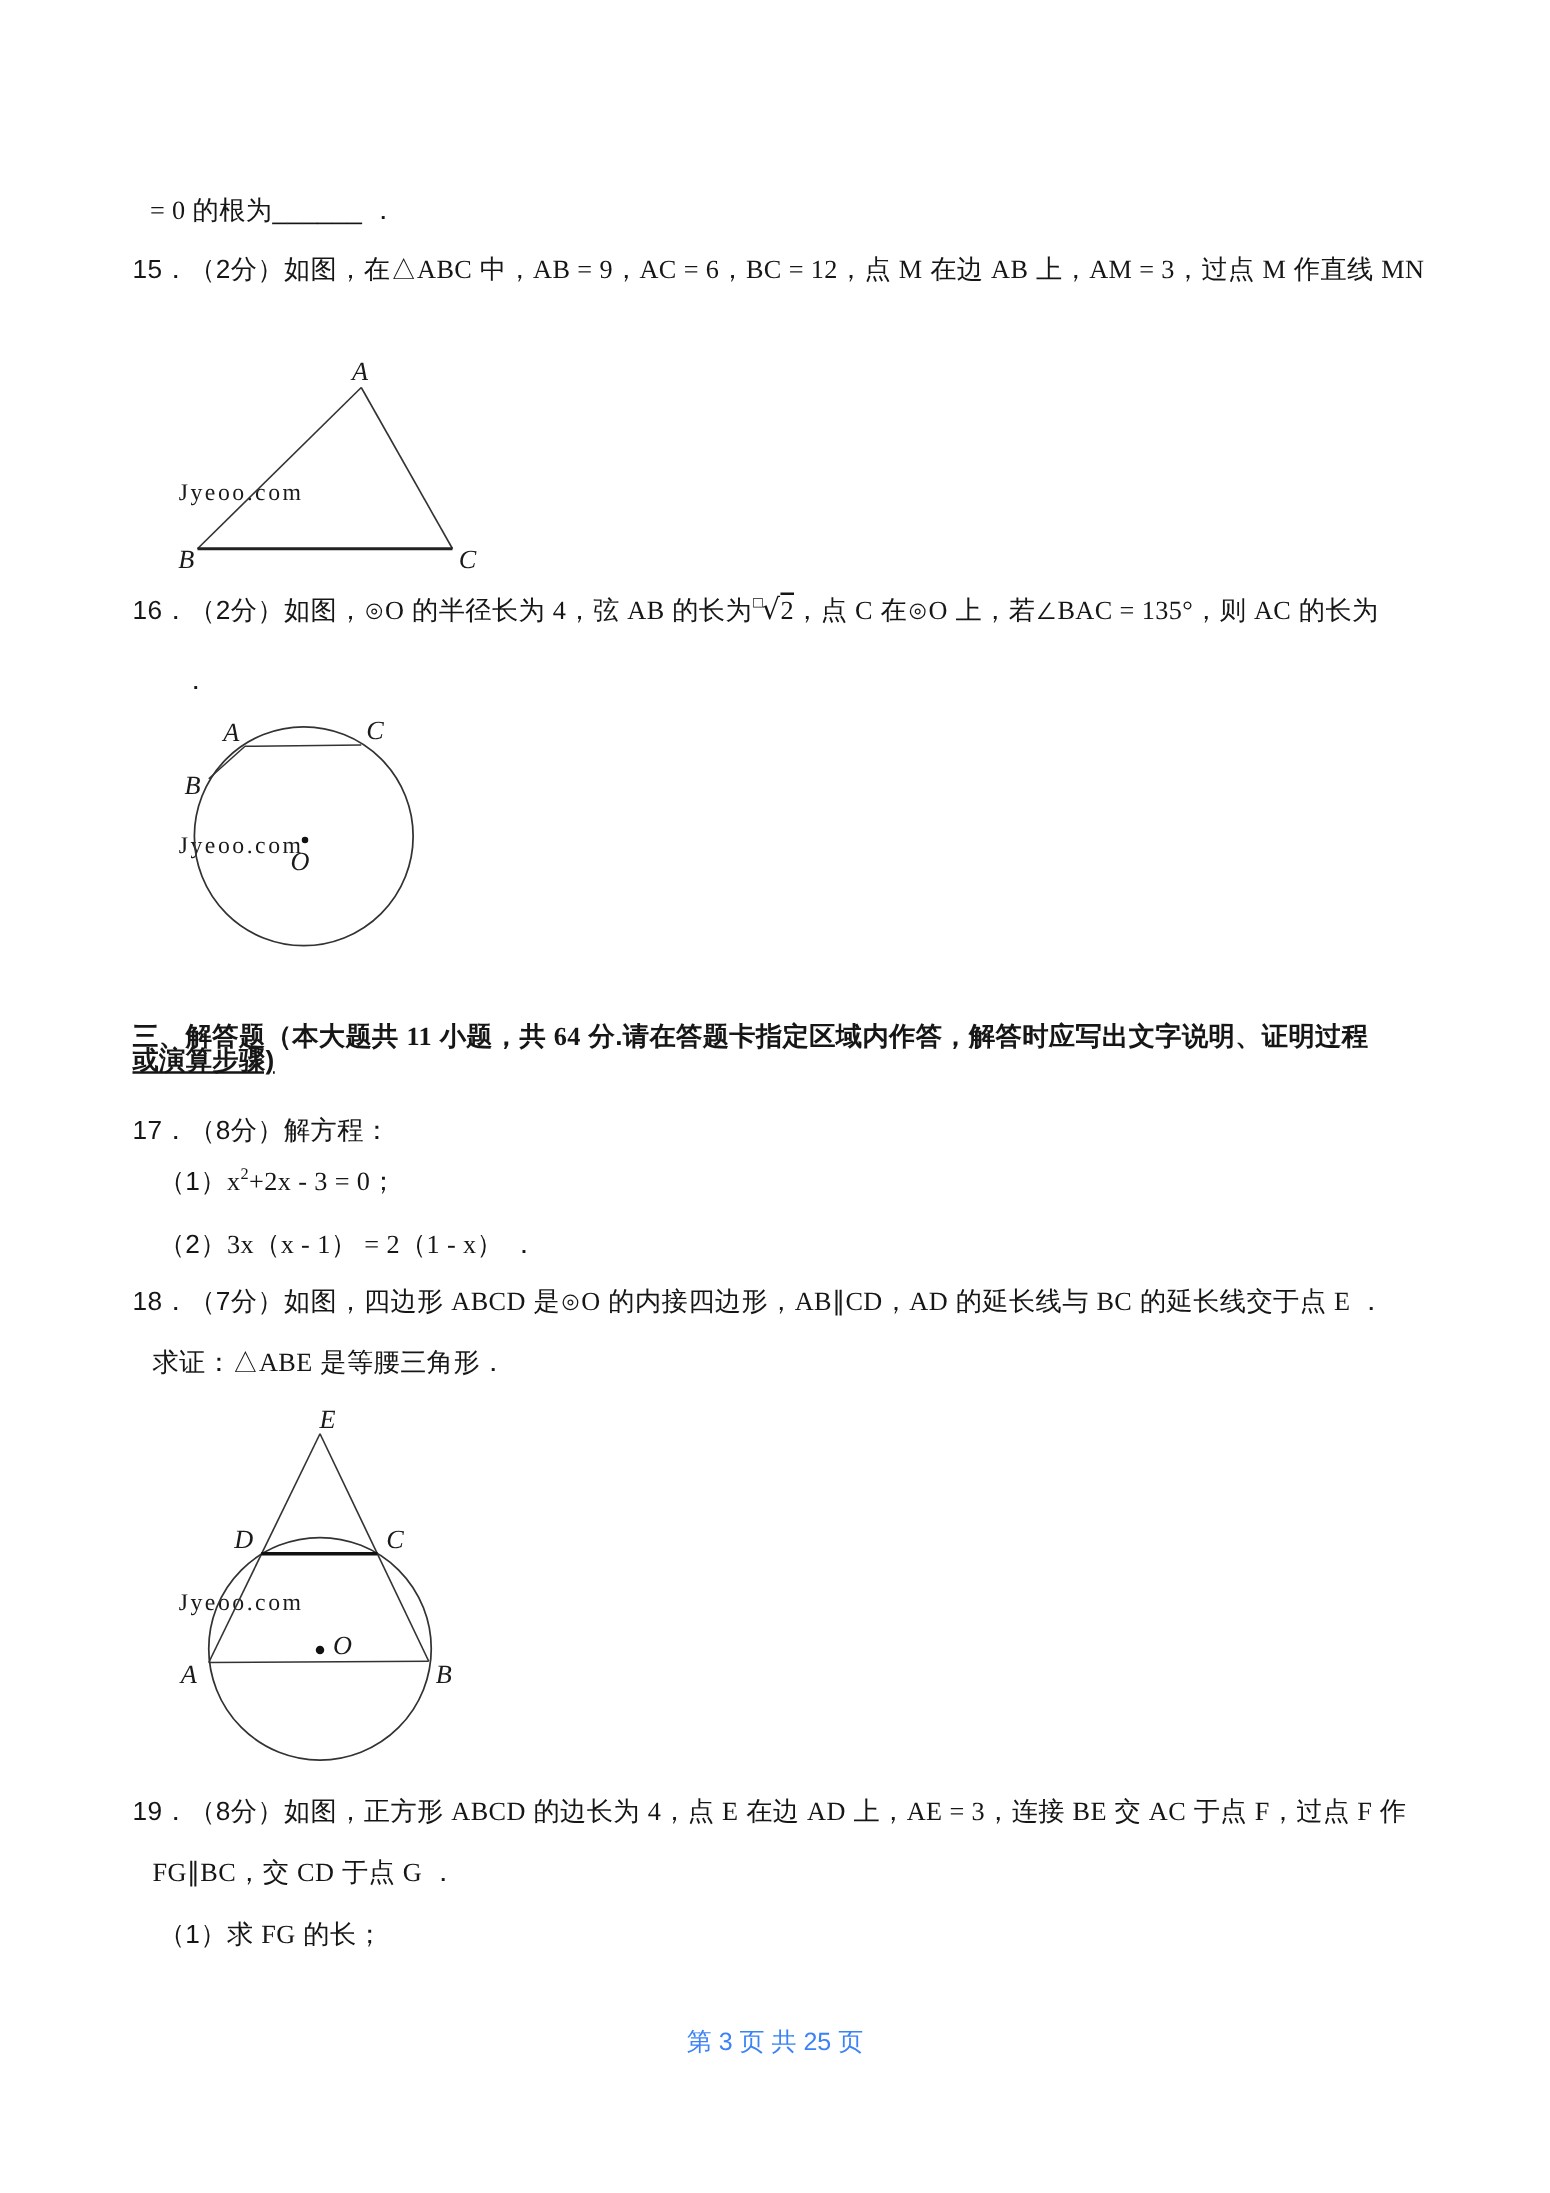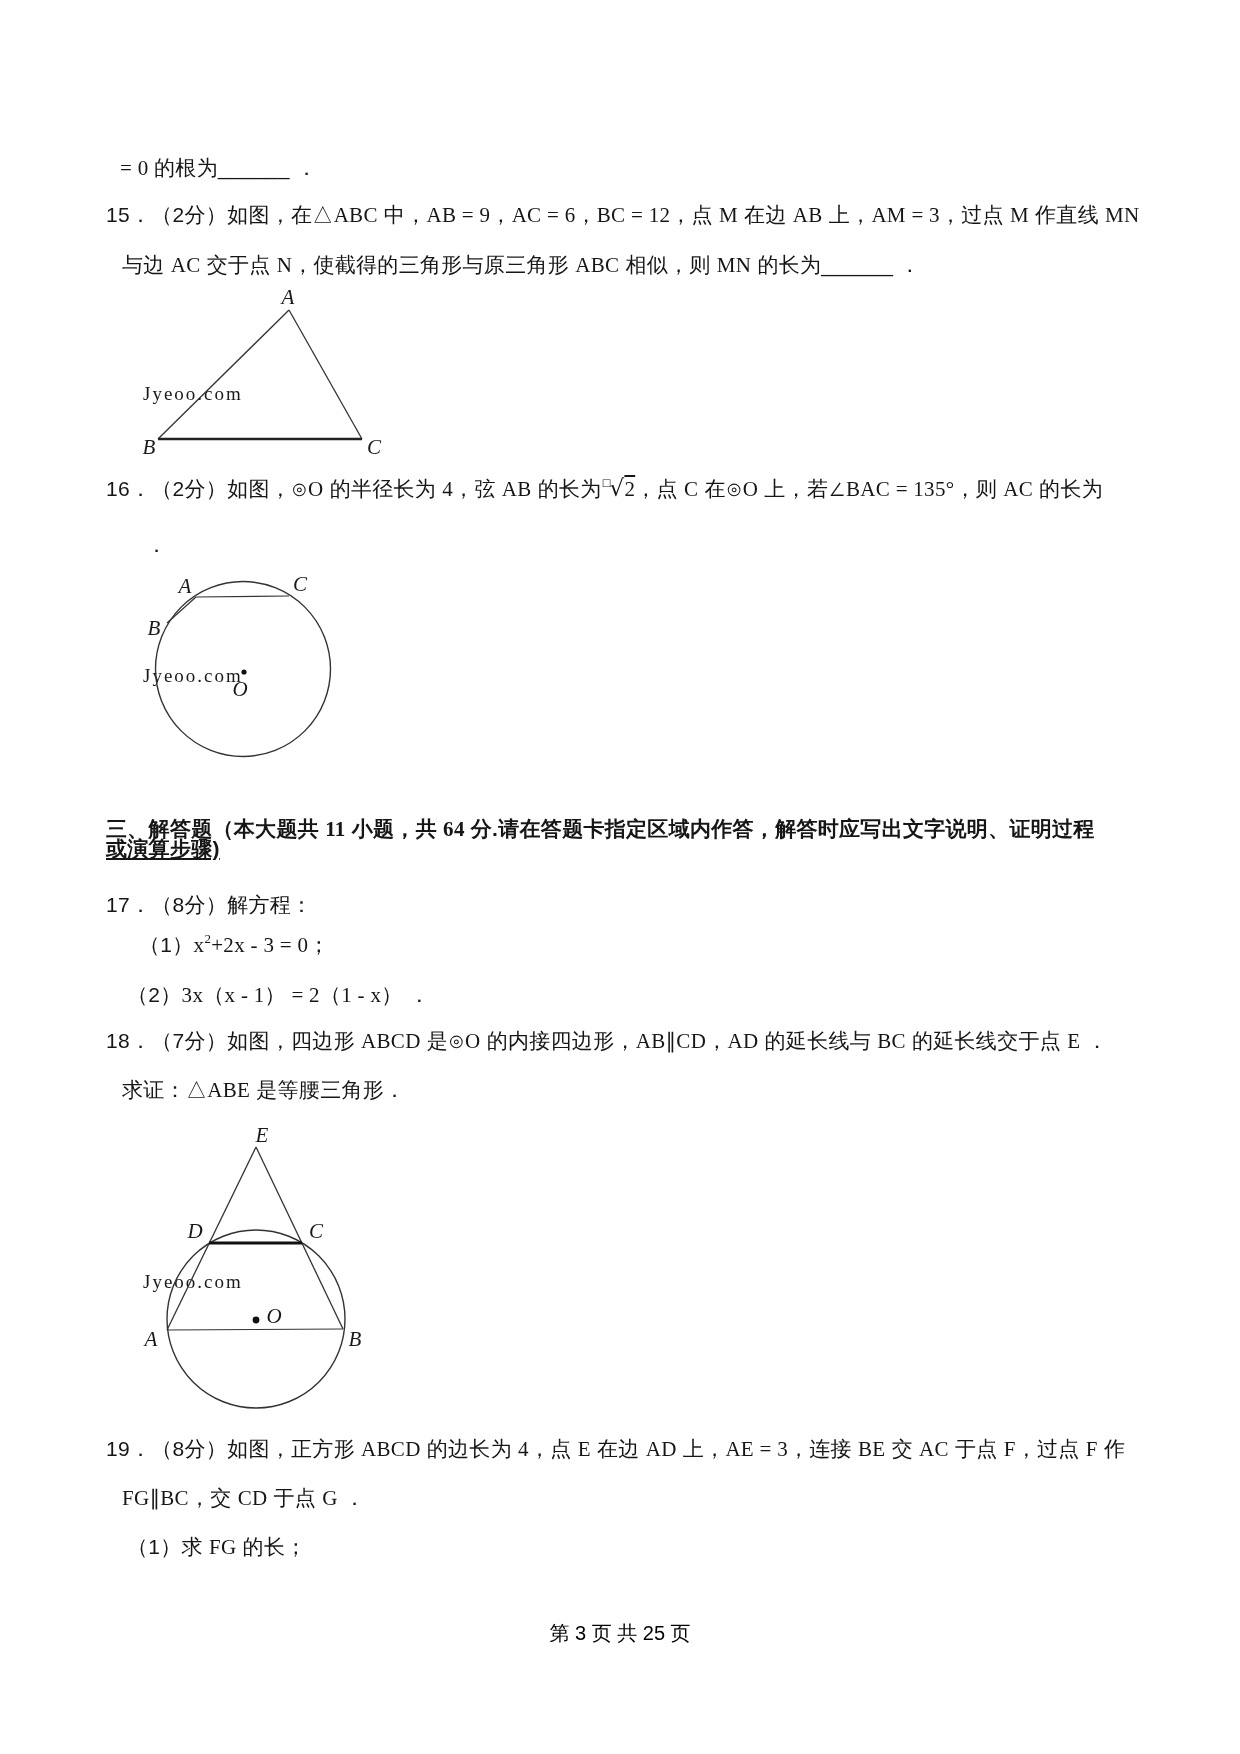--- a/index.html
+++ b/index.html
@@ -10,31 +10,30 @@
   .r{display:inline;}
   .r.m{font-family:"Liberation Serif",serif;}
   .r.sn{font-family:"Liberation Serif",serif;}
   .r.sup{font-family:"Liberation Serif",serif;font-size:13px;vertical-align:9px;}
   .r.idx{font-family:"DejaVu Sans",sans-serif;font-size:10px;vertical-align:10px;margin-right:-2px;}
   .r.rad{font-family:"DejaVu Sans",sans-serif;font-size:23px;}
   .r.ol{font-family:"Liberation Serif",serif;text-decoration:overline;}
   .fig{position:absolute;}
   .fig text{font-family:"Liberation Serif",serif;font-style:italic;font-size:21px;fill:#1a1a1a;}
   .fig text.wm{font-style:normal;font-size:19px;letter-spacing:2px;}
-  .footer{position:absolute;left:0;width:1240px;text-align:center;font-size:20px;color:#000000;}
+  .footer{position:absolute;left:0;width:1240px;text-align:center;font-size:20px;color:#3b82f6;}
 </style>
 </head>
 <body>
 
 <div class="page">
 
   <div class="line" style="left:120px;top:155px;"><span class="r sn">= 0 </span><span class="r">的根为</span><span class="r">______</span><span class="r"> ．</span></div>
 
   <div class="line" style="left:106px;top:202px;"><span class="r">15．（2分）如图，在△</span><span class="r m">ABC</span><span class="r"> 中，</span><span class="r m">AB</span><span class="r sn"> = 9</span><span class="r">，</span><span class="r m">AC</span><span class="r sn"> = 6</span><span class="r">，</span><span class="r m">BC</span><span class="r sn"> = 12</span><span class="r">，点 </span><span class="r m">M</span><span class="r"> 在边 </span><span class="r m">AB</span><span class="r"> 上，</span><span class="r m">AM</span><span class="r sn"> = 3</span><span class="r">，过点 </span><span class="r m">M</span><span class="r"> 作直线 </span><span class="r m">MN</span></div>
-  <div class="line" style="left:122px;top:252px;"><span class="r">与边 </span><span class="r m">AC</span><span class="r"> 交于点 </span><span class="r m">N</span><span class="r">，使截得的三角形与原三角形 </span><span class="r m">ABC</span><span class="r"> 相似，则 </span><span class="r m">MN</span><span class="r"> 的长为</span><span class="r">______</span><span class="r"> ．</span></div>
 
   <svg class="fig" style="left:118px;top:278px;" width="300" height="180" viewBox="0 0 300 180">
     <text class="wm" x="25" y="122" fill="#e4e1de">Jyeoo.com</text>
     <line x1="171" y1="32" x2="40" y2="161" stroke="#333" stroke-width="1.3"></line>
     <line x1="171" y1="32" x2="244" y2="161" stroke="#333" stroke-width="1.3"></line>
     <line x1="40" y1="161" x2="244" y2="161" stroke="#222" stroke-width="2.4"></line>
     <text x="170" y="26" text-anchor="middle">A</text>
     <text x="31" y="176" text-anchor="middle">B</text>
     <text x="256" y="176" text-anchor="middle">C</text>
   </svg>
@@ -51,21 +50,21 @@
     <text x="45" y="38" text-anchor="middle">A</text>
     <text x="160" y="36" text-anchor="middle">C</text>
     <text x="14" y="80" text-anchor="middle">B</text>
     <text x="100" y="141" text-anchor="middle">O</text>
   </svg>
 
   <div class="line bold" style="left:106px;top:816px;"><span class="r">三、解答题（本大题共 </span><span class="r sn">11</span><span class="r"> 小题，共 </span><span class="r sn">64</span><span class="r"> 分.请在答题卡指定区域内作答，解答时应写出文字说明、证明过程</span></div>
   <div class="line bold" style="left:106px;top:836px;text-decoration:underline;"><span class="r">或演算步骤)</span></div>
 
   <div class="line" style="left:106px;top:892px;"><span class="r">17．（8分）解方程：</span></div>
-  <div class="line" style="left:127px;top:931px;margin-left:12px;"><span class="r">（1）</span><span class="r m">x</span><span class="r sup">2</span><span class="r sn">+2</span><span class="r m">x</span><span class="r sn"> - 3 = 0</span><span class="r">；</span></div>
+  <div class="line" style="left:127px;top:931px;"><span class="r">（1）</span><span class="r m">x</span><span class="r sup">2</span><span class="r sn">+2</span><span class="r m">x</span><span class="r sn"> - 3 = 0</span><span class="r">；</span></div>
   <div class="line" style="left:127px;top:982px;"><span class="r">（2）</span><span class="r sn">3</span><span class="r m">x</span><span class="r">（</span><span class="r m">x</span><span class="r sn"> - 1</span><span class="r">）</span><span class="r sn"> = 2</span><span class="r">（</span><span class="r sn">1 - </span><span class="r m">x</span><span class="r">）</span><span class="r"> ．</span></div>
 
   <div class="line" style="left:106px;top:1028px;"><span class="r">18．（7分）如图，四边形 </span><span class="r m">ABCD</span><span class="r"> 是⊙</span><span class="r m">O</span><span class="r"> 的内接四边形，</span><span class="r m">AB</span><span class="r sn">∥</span><span class="r m">CD</span><span class="r">，</span><span class="r m">AD</span><span class="r"> 的延长线与 </span><span class="r m">BC</span><span class="r"> 的延长线交于点 </span><span class="r m">E</span><span class="r"> ．</span></div>
   <div class="line" style="left:122px;top:1077px;"><span class="r">求证：△</span><span class="r m">ABE</span><span class="r"> 是等腰三角形．</span></div>
 
   <svg class="fig" style="left:130px;top:1118px;" width="260" height="300" viewBox="0 0 260 300">
     <text class="wm" x="13" y="170" fill="#eadfdb">Jyeoo.com</text>
     <circle cx="126" cy="201" r="89" fill="none" stroke="#333" stroke-width="1.4"></circle>
     <line x1="126" y1="29" x2="37" y2="212" stroke="#333" stroke-width="1.3"></line>
     <line x1="126" y1="29" x2="213" y2="211" stroke="#333" stroke-width="1.3"></line>

